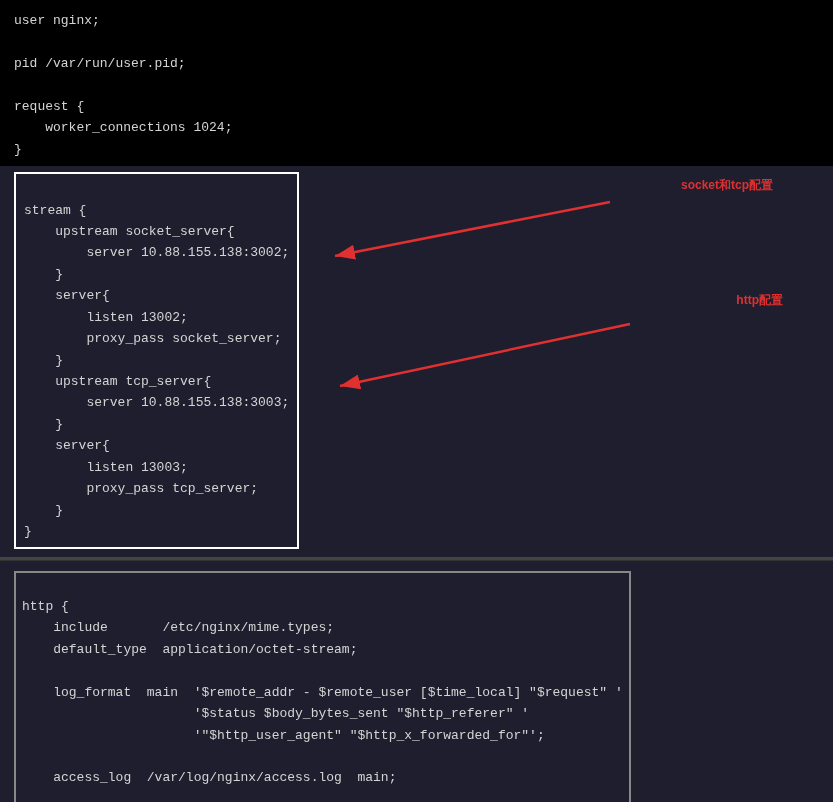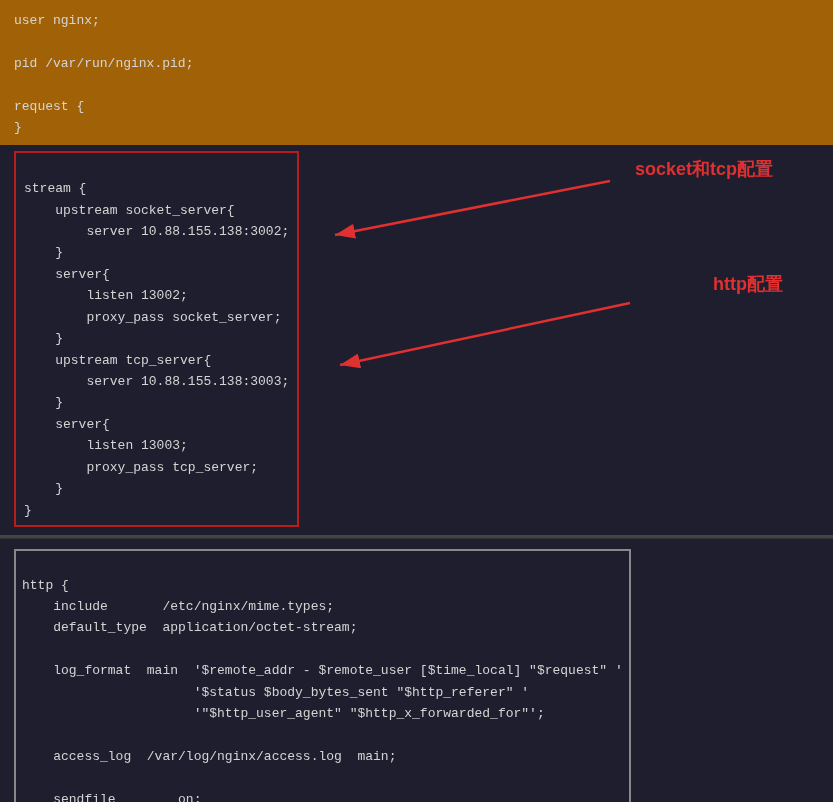--- a/index.html
+++ b/index.html
@@ -7,34 +7,34 @@
       background-color: #1a1a2e;
       font-family: 'Courier New', Courier, monospace;
       font-size: 13px;
       color: #d4d4d4;
       width: 833px;
       min-height: 802px;
       position: relative;
       overflow: hidden;
     }
     .top-section {
-      background-color: #a16207;
+      background-color: #000000;
       padding: 10px 14px 6px 14px;
       line-height: 1.65;
     }
     .stream-section {
       position: relative;
       margin: 0;
       padding: 10px 14px;
       background-color: #1e1e2e;
       line-height: 1.65;
     }
     .stream-box {
       display: inline-block;
-      border: 2px solid #b91c1c;
+      border: 2px solid #ffffff;
       padding: 4px 8px;
       background: transparent;
       line-height: 1.65;
       white-space: pre;
     }
     .http-section {
       position: relative;
       padding: 10px 14px;
       background-color: #1e1e2e;
       line-height: 1.65;
@@ -44,43 +44,44 @@
       display: inline-block;
       border: 2px solid #888;
       padding: 2px 6px;
       background: transparent;
       white-space: pre;
     }
     .annotation {
       position: absolute;
       color: #e03030;
       font-family: 'SimSun', 'Microsoft YaHei', sans-serif;
-      font-size: 18px;
+      font-size: 12px;
       font-weight: bold;
     }
     .arrow-svg {
       position: absolute;
     }
     .divider {
       height: 3px;
       background: #444;
       margin: 0;
     }
   </style>
 </head>
 <body>
 
 <div style="position:relative; width:833px; min-height:802px; background:#1e1e2e;">
 
   <div class="top-section">
     <span style="display:block;">user   nginx;</span>
     <span style="display:block;">&nbsp;</span>
-    <span style="display:block;">pid        /var/run/nginx.pid;</span>
+    <span style="display:block;">pid        /var/run/user.pid;</span>
     <span style="display:block;">&nbsp;</span>
     <span style="display:block;">request {</span>
+    <span style="display:block;">&nbsp;&nbsp;&nbsp;&nbsp;<span>worker_connections</span>  1024;</span>
     <span style="display:block;">}</span>
   </div>
 
   <div class="stream-section" style="padding-top:6px; padding-bottom:8px;">
     <div class="stream-box">
 stream {
     upstream socket_server{
         server 10.88.155.138:3002;
     }
     server{

